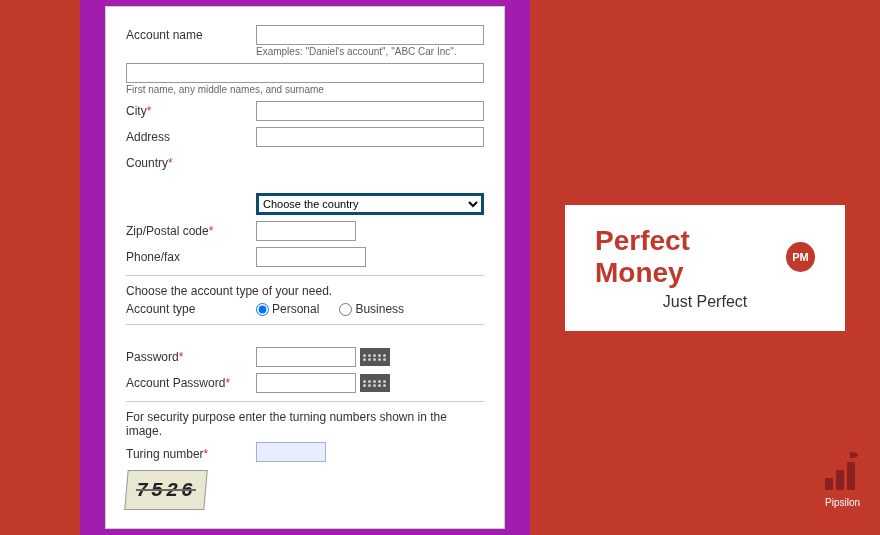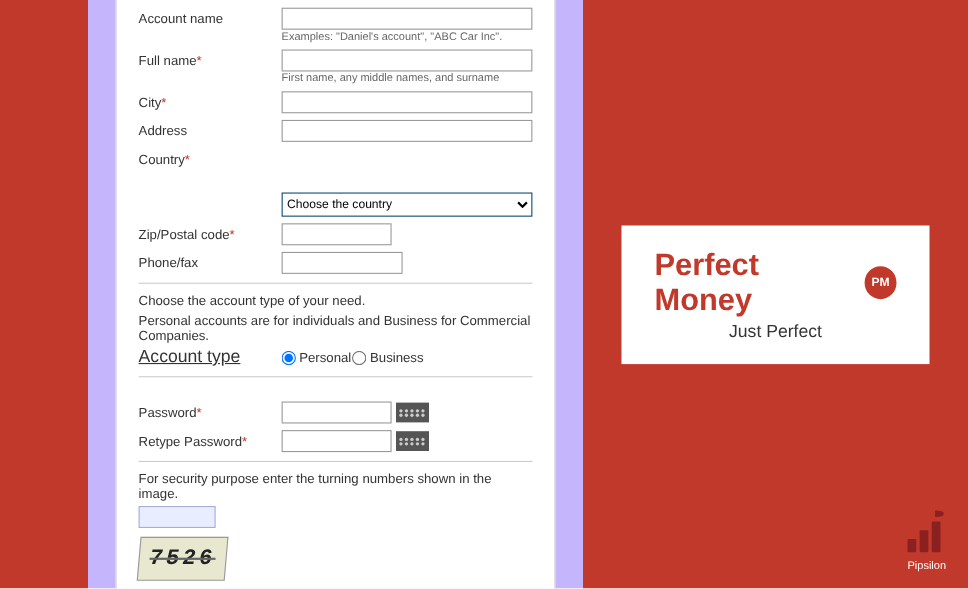--- a/index.html
+++ b/index.html
@@ -14,21 +14,21 @@
     
     .left-panel {
       width: 80px;
       background-color: #c0392b;
       flex-shrink: 0;
     }
 
     
     .center-panel {
       flex: 1;
-      background-color: #c4b5fd;
+      background-color: #a21caf;
       display: flex;
       align-items: center;
       justify-content: center;
       padding: 20px;
     }
 
     .form-container {
       background: #fff;
       border: 1px solid #ccc;
       padding: 18px 20px;
@@ -72,21 +72,21 @@
 
     .form-hint {
       font-size: 10px;
       color: #666;
       margin-top: 1px;
     }
 
     .form-select {
       width: 100%;
       height: 22px;
-      border: 1px solid #0c4a6e;
+      border: 3px solid #0c4a6e;
       font-size: 11px;
       background: #fff;
       margin-top: 40px;
     }
 
     .zip-input {
       width: 100px;
       height: 20px;
       border: 1px solid #999;
       font-size: 11px;
@@ -114,29 +114,28 @@
     }
 
     .account-type-row {
       display: flex;
       align-items: center;
       margin-bottom: 8px;
     }
 
     .account-type-label {
       width: 130px;
-      font-size: 16px;
+      font-size: 12px;
       flex-shrink: 0;
-      text-decoration: underline;
     }
 
     .radio-group {
       display: flex;
       align-items: flex-end;
-      gap: 1px;
+      gap: 20px;
     }
 
     .radio-option {
       display: flex;
       align-items: center;
       gap: 3px;
       font-size: 12px;
     }
 
     .password-input {
@@ -267,21 +266,21 @@
       margin-top: 2px;
     }
 
     .right-panel {
       position: relative;
     }
 
     
     .logo-container {
       position: absolute;
-      bottom: 15px;
+      bottom: 27px;
       right: 15px;
       display: flex;
       flex-direction: column;
       align-items: center;
     }
   </style>
 </head>
 <body>
 
 <div class="left-panel"></div>
@@ -291,23 +290,20 @@
 
     <div class="form-row">
       <label class="form-label">Account name</label>
       <div class="form-field-col">
         <input class="form-input" type="text" style="">
         <span class="form-hint">Examples: "Daniel's account", "ABC Car Inc".</span>
       </div>
     </div>
 
     <div class="form-row">
-      <label class="form-label">
-        <span>Full name</span><span class="required">*</span>
-      </label>
       <div class="form-field-col">
         <input class="form-input" type="text" style="">
         <span class="form-hint">First name, any middle names, and surname</span>
       </div>
     </div>
 
     <div class="form-row">
       <label class="form-label">
         <span>City</span><span class="required">*</span>
       </label>
@@ -347,21 +343,20 @@
     <div class="form-row">
       <label class="form-label">Phone/fax</label>
       <div class="form-field-col">
         <input class="phone-input" type="text" style="">
       </div>
     </div>
 
     <hr class="divider">
 
     <p class="info-text">Choose the account type of your need.</p>
-    <p class="info-text">Personal accounts are for individuals and Business for Commercial Companies.</p>
 
     <div class="account-type-row">
       <span class="account-type-label">Account type</span>
       <div class="radio-group">
         <label class="radio-option">
           <input type="radio" name="accountType" checked="" style="">
           <span>Personal</span>
         </label>
         <label class="radio-option">
           <input type="radio" name="accountType" style="">
@@ -391,21 +386,21 @@
             <div class="keyboard-dot"></div>
             <div class="keyboard-dot"></div>
             <div class="keyboard-dot"></div>
           </div>
         </div>
       </div>
     </div>
 
     <div class="form-row">
       <label class="form-label">
-        <span>Retype Password</span><span class="required">*</span>
+        <span>Account Password</span><span class="required">*</span>
       </label>
       <div style="display:flex;align-items:center;">
         <input class="password-input" type="password" style="">
         <div class="keyboard-icon">
           <div class="keyboard-dots">
             <div class="keyboard-dot"></div>
             <div class="keyboard-dot"></div>
             <div class="keyboard-dot"></div>
             <div class="keyboard-dot"></div>
             <div class="keyboard-dot"></div>
@@ -416,20 +411,23 @@
             <div class="keyboard-dot"></div>
           </div>
         </div>
       </div>
     </div>
 
     <hr class="divider">
 
     <p class="info-text">For security purpose enter the turning numbers shown in the image.</p>
     <div class="turing-row">
+      <label class="form-label">
+        <span>Turing number</span><span class="required">*</span>
+      </label>
       <input class="turing-input" type="text" style="">
     </div>
 
     <div style="margin-top:8px; margin-left:0px;">
       <div class="captcha-image">
         <span class="captcha-text">7526</span>
       </div>
     </div>
 
   </div>

